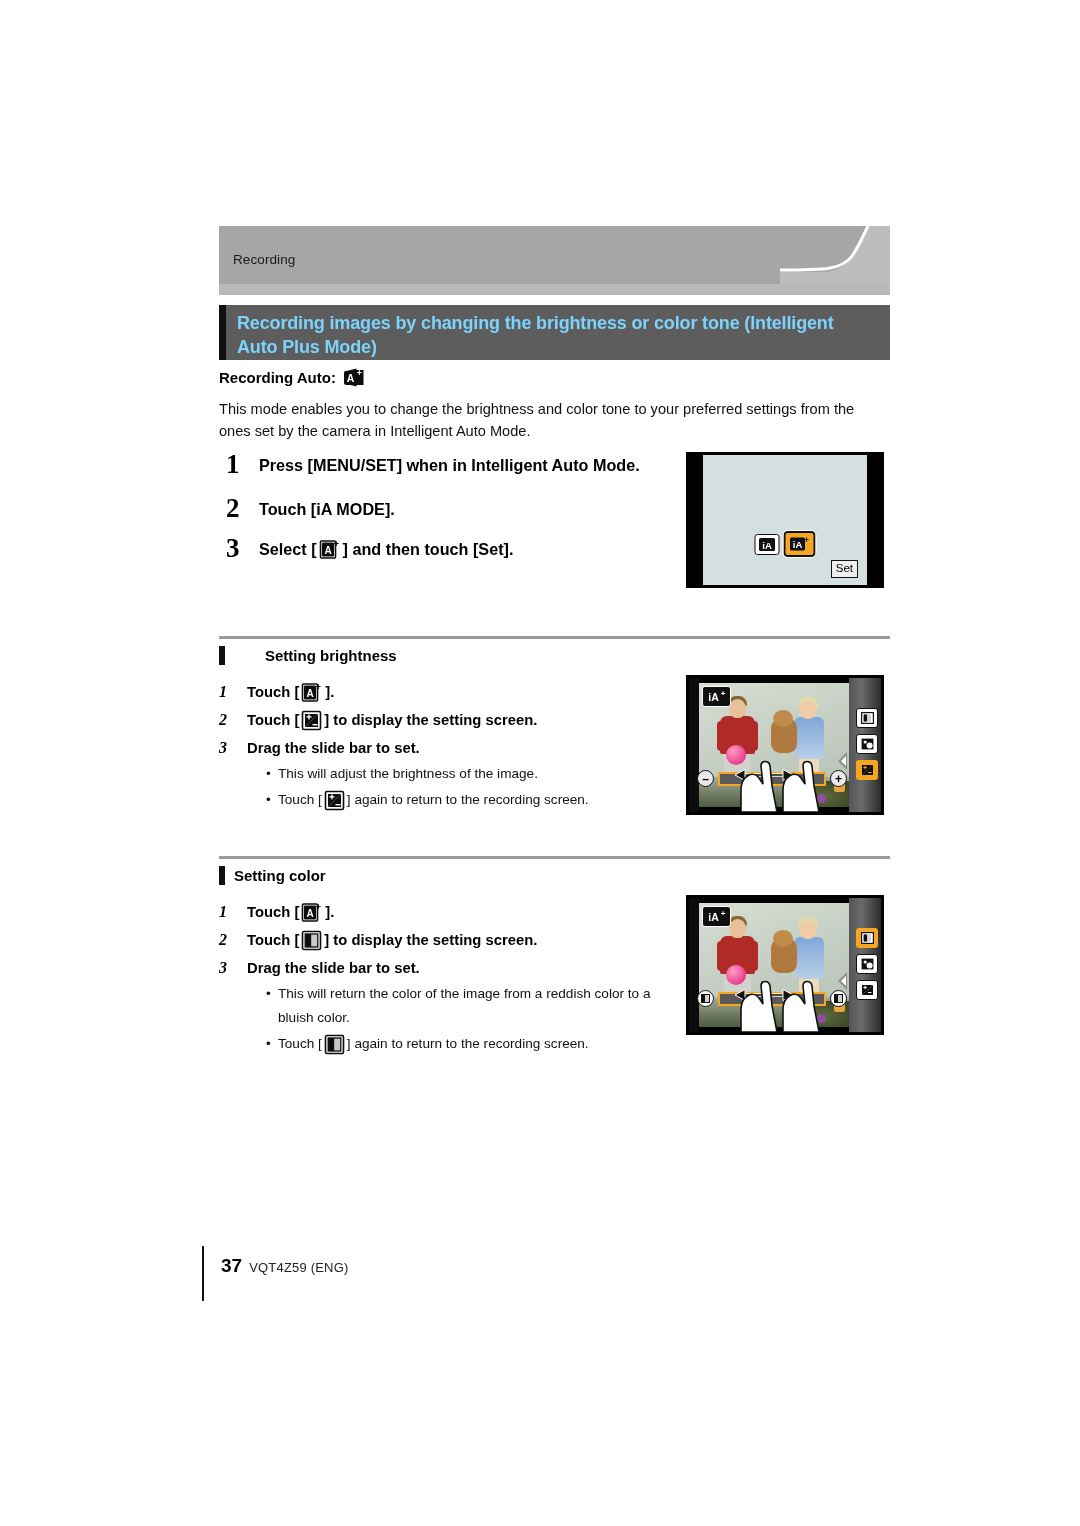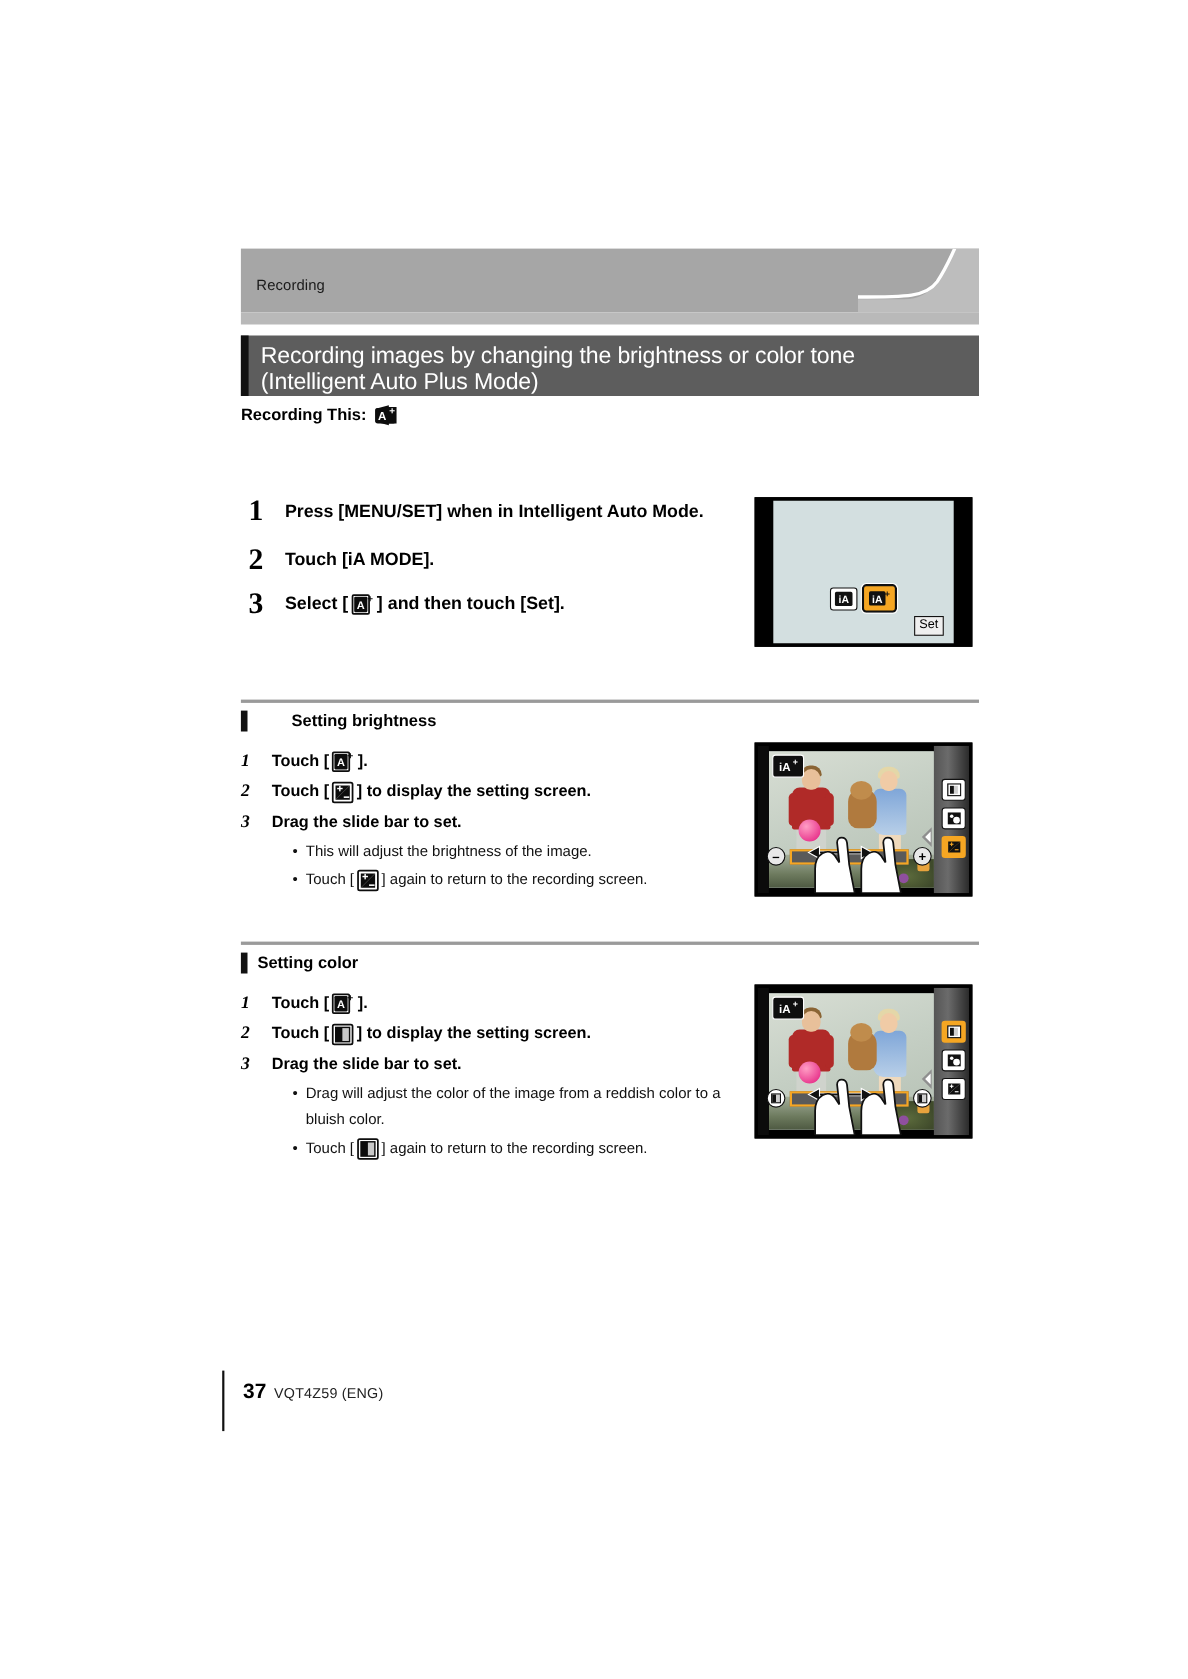--- a/index.html
+++ b/index.html
@@ -34,21 +34,21 @@
 
   
   .title-bar {
     position:absolute; left:219px; top:305px; width:671px; height:55px;
     background:#5d5d5d;
     border-left:7px solid #111;
     box-sizing:border-box;
     padding:7px 14px 0 11px;
   }
   .title-bar .t {
-    color:#ffffff; font-size:21px; font-weight:normal; line-height:23.5px;
+    color:#7dd3fc; font-size:18px; font-weight:bold; line-height:23.5px;
     letter-spacing:-.15px;
   }
 
   
   .rec-mode {
     position:absolute; left:219px; top:367px;
     font-size:15px; font-weight:bold;
     display:flex; align-items:center; gap:7px;
   }
 
@@ -291,31 +291,32 @@
     </div>
     <div class="tab-label">Recording</div>
   </div>
   <div class="tab-under"></div>
 
   <div class="title-bar">
     <div class="t">Recording images by changing the brightness or color tone (Intelligent Auto Plus Mode)</div>
   </div>
 
   <div class="rec-mode">
-    <span>Recording This:</span>
+    <span>Recording Auto:</span>
     <span class="ico ico-iaplus">
       <svg width="22" height="21" viewBox="0 0 22 21">
         <path d="M1.5,4.5 L13.5,1.5 L13.5,19.5 L1.5,16.5 Z M13.5,3 L20.5,3 L20.5,18 L13.5,18 Z" fill="#0d0d0d"></path>
         <rect x="1" y="4" width="19" height="14" rx="2.5" fill="#0d0d0d"></rect>
         <text x="7.5" y="15" font-family="Liberation Sans, sans-serif" font-size="10.5" font-weight="bold" fill="#fff" text-anchor="middle">A</text>
         <text x="16.5" y="9" font-family="Liberation Sans, sans-serif" font-size="9" font-weight="bold" fill="#fff" text-anchor="middle">+</text>
       </svg>
     </span>
   </div>
 
+  <div class="intro">This mode enables you to change the brightness and color tone to your preferred settings from the ones set by the camera in Intelligent Auto Mode.</div>
 
   <div class="steps">
 
     <div class="step">
       <div class="num">1</div>
       <div class="txt">Press [MENU/SET] when in Intelligent Auto Mode.</div>
     </div>
 
     <div class="step" style="margin-bottom:14px;">
       <div class="num">2</div>
@@ -544,21 +545,21 @@
     </div>
 
     <div class="sub-step">
       <div class="num">3</div>
       <div class="txt">Drag the slide bar to set.</div>
     </div>
 
     <div class="bullets">
       <div class="bullet">
         <span class="dot">•</span>
-        <span class="btxt" style="max-width:408px; display:block;">Drag will adjust the color of the image from a reddish color to a bluish color.</span>
+        <span class="btxt" style="max-width:408px; display:block;">This will return the color of the image from a reddish color to a bluish color.</span>
       </div>
       <div class="bullet" style="margin-top:2px;">
         <span class="dot">•</span>
         <span class="btxt">
           <span>Touch [</span>
           <span class="ico ico-color" style="margin:0 2px;">
             <svg width="21" height="21" viewBox="0 0 21 21">
               <rect x="1.5" y="1.5" width="18" height="18" rx="1.5" fill="#fff" stroke="#0d0d0d" stroke-width="1.6"></rect>
               <rect x="4.2" y="4" width="6.3" height="13" fill="#0d0d0d"></rect>
               <rect x="10.5" y="4" width="6.3" height="13" fill="#c9c9c9"></rect>

